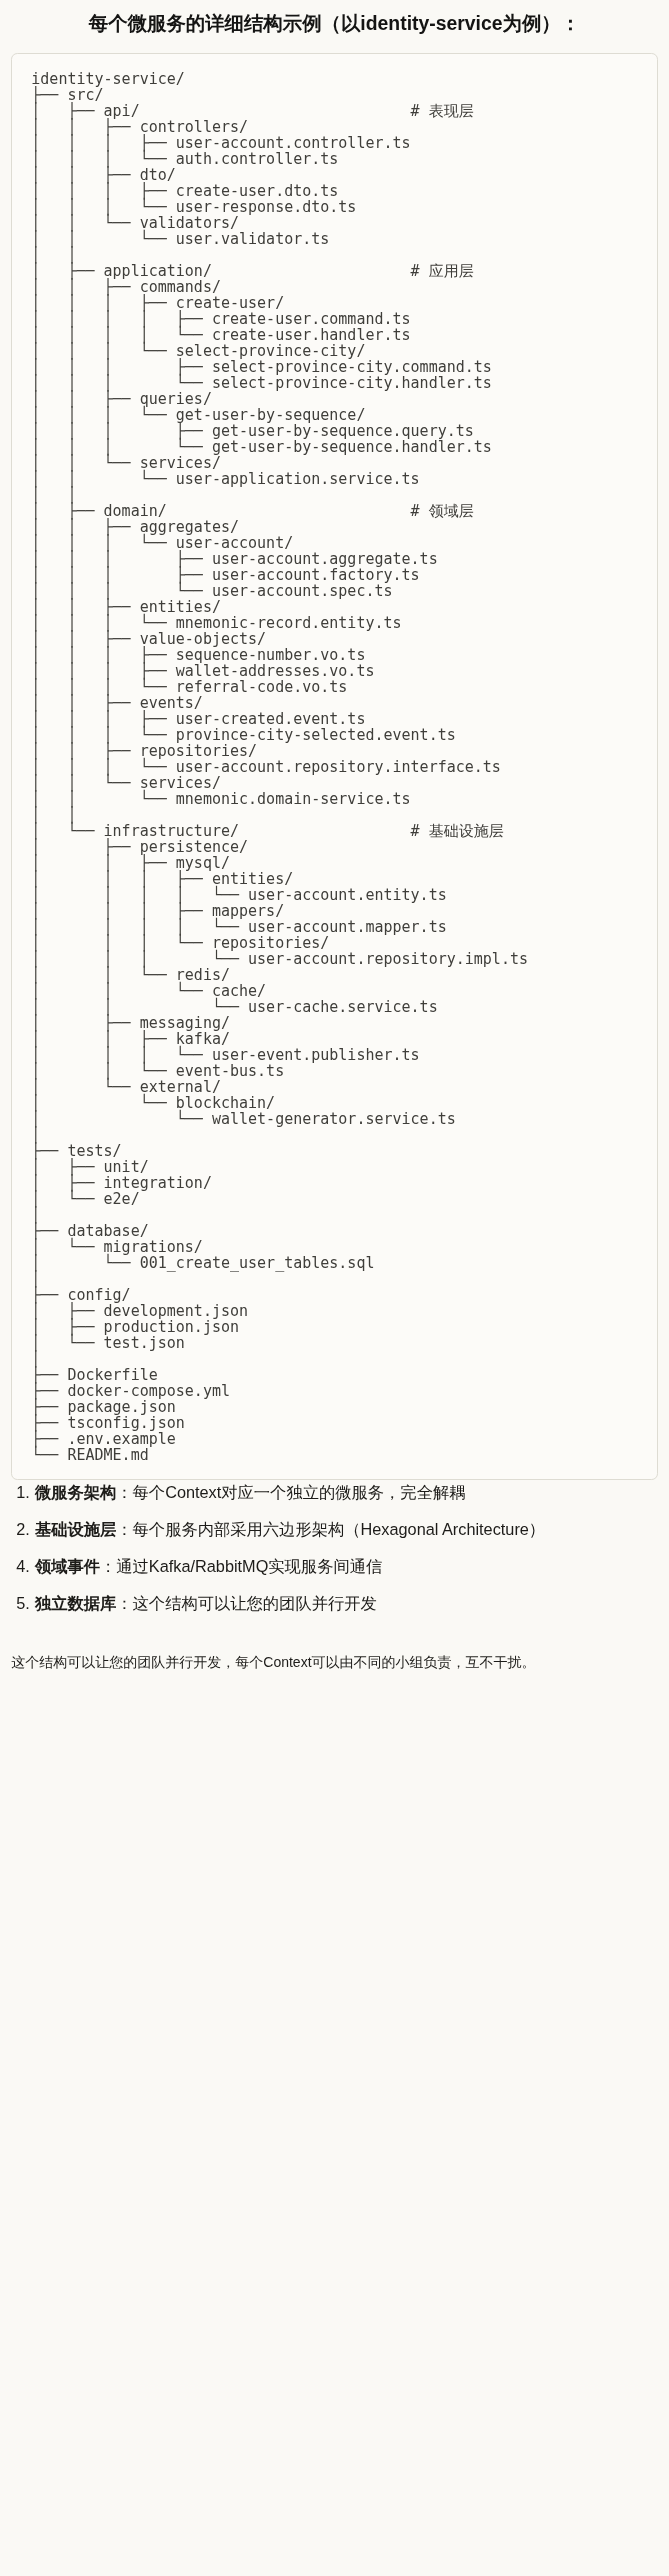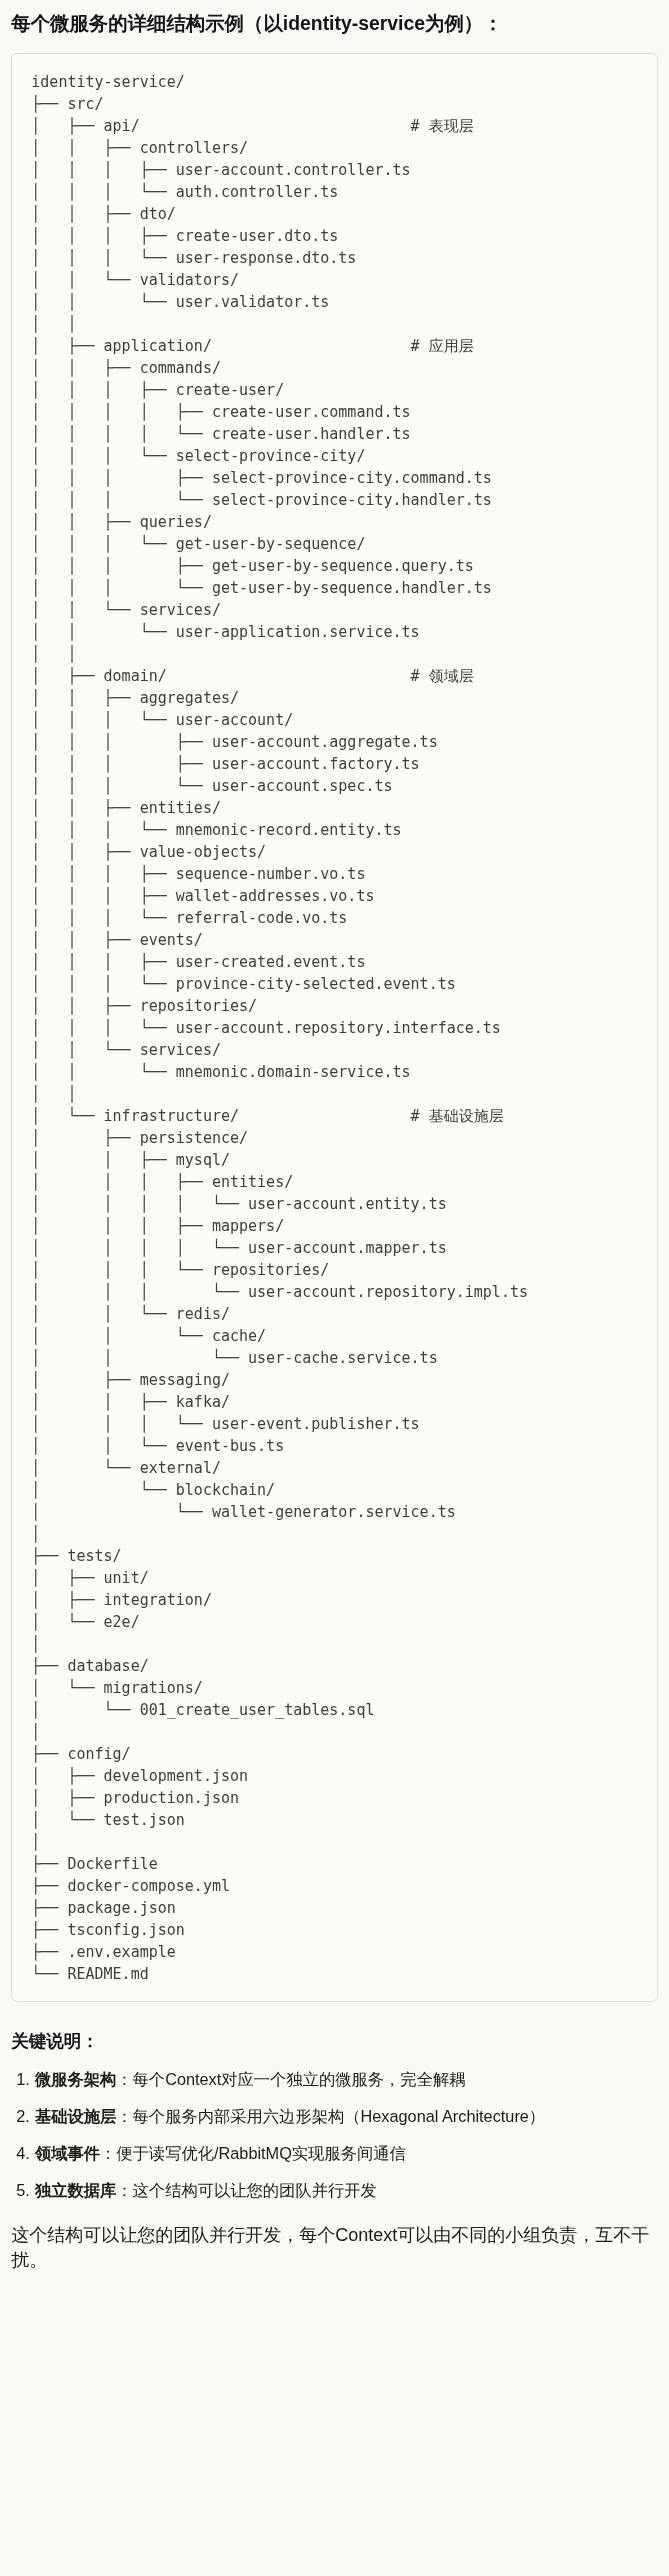--- a/index.html
+++ b/index.html
@@ -12,32 +12,33 @@
   }
   .page {
     padding: 8.8px 11.3px 56px 11.3px;
   }
   .title {
     font-size: 19.4px;
     font-weight: 700;
     line-height: 1.45;
     color: #141413;
     margin-bottom: 16.3px;
+    text-align: center;
   }
   .code-block {
     background: #fcfbf8;
     border: 0.6px solid #dedcd3;
     border-radius: 6.3px;
     padding: 16.3px 19px;
     overflow: hidden;
   }
   .code {
     font-family: "DejaVu Sans Mono", "Liberation Mono", monospace;
     font-size: 15px;
-    line-height: 22px;
+    line-height: 16px;
     color: #3f3e3a;
     white-space: pre;
   }
   .notes-heading {
     font-size: 17.5px;
     font-weight: 700;
     margin-top: 27.5px;
     margin-bottom: 13.8px;
     color: #141413;
   }
@@ -47,23 +48,23 @@
     margin: 0 0 12.5px 5px;
     color: #1d1c19;
   }
   .note-num {
     margin-right: 5px;
   }
   .note-label {
     font-weight: 700;
   }
   .closing {
-    font-size: 18px;
+    font-size: 14px;
     line-height: 24.4px;
-    margin-top: 21px;
+    margin-top: 35px;
     color: #1d1c19;
   }
 </style>
 </head>
 <body>
 
 <div class="page">
 
   <h1 class="title">每个微服务的详细结构示例（以identity-service为例）：</h1>
 
@@ -150,31 +151,30 @@
 │   └── test.json
 │
 ├── Dockerfile
 ├── docker-compose.yml
 ├── package.json
 ├── tsconfig.json
 ├── .env.example
 └── README.md</pre>
   </div>
 
-  <h2 class="notes-heading">关键说明：</h2>
 
   <div class="notes-list">
     <div class="note-item">
       <span class="note-num">1.</span><span class="note-label">微服务架构</span><span class="note-text">：每个Context对应一个独立的微服务，完全解耦</span>
     </div>
     <div class="note-item">
       <span class="note-num">2.</span><span class="note-label">基础设施层</span><span class="note-text">：每个服务内部采用六边形架构（Hexagonal Architecture）</span>
     </div>
     <div class="note-item">
-      <span class="note-num">4.</span><span class="note-label">领域事件</span><span class="note-text">：便于读写优化/RabbitMQ实现服务间通信</span>
+      <span class="note-num">4.</span><span class="note-label">领域事件</span><span class="note-text">：通过Kafka/RabbitMQ实现服务间通信</span>
     </div>
     <div class="note-item">
       <span class="note-num">5.</span><span class="note-label">独立数据库</span><span class="note-text">：这个结构可以让您的团队并行开发</span>
     </div>
   </div>
 
   <p class="closing">这个结构可以让您的团队并行开发，每个Context可以由不同的小组负责，互不干扰。</p>
 
 </div>
 

